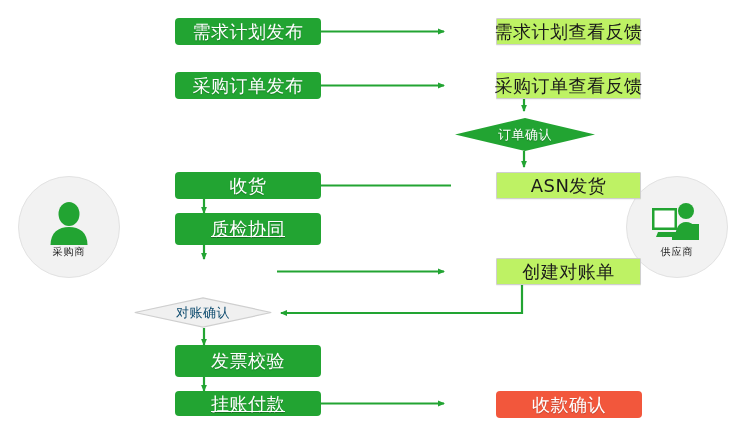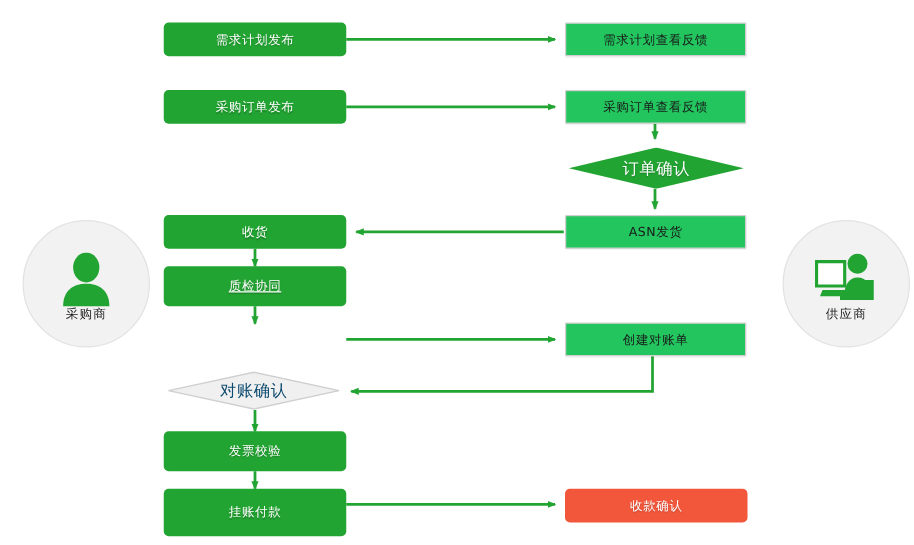--- a/index.html
+++ b/index.html
@@ -10,33 +10,34 @@
     overflow:hidden;
   }
   #stage{position:relative;width:731px;height:436px;}
   svg#wires{position:absolute;left:0;top:0;width:731px;height:436px;pointer-events:none;}
 
   
   .node{
     position:absolute;
     box-sizing:border-box;
     display:flex;align-items:center;justify-content:center;
-    font-size:10px;
+    font-size:18px;
     letter-spacing:.5px;
     white-space:nowrap;
     z-index:3;
+    margin-left:44px;
   }
   .node.green{
     background:#22a432;
     color:#ffffff;
     border-radius:4px;
     text-shadow:0 1px 1px rgba(0,0,0,.25);
   }
   .node.plain{
-    background:#22c55e;
+    background:#bef264;
     color:#1a1a1a;
     border:1px solid #cfcfcf;
     border-radius:1px;
     box-shadow:0 1px 1px rgba(0,0,0,.05);
   }
   .node.red{
     background:#f2573c;
     color:#ffffff;
     border-radius:4px;
     text-shadow:0 1px 1px rgba(0,0,0,.22);
@@ -173,17 +174,17 @@
 
   <div class="diamond plain" style="left:134px;top:297px;width:138px;height:31px;">
     <svg width="138" height="31" viewBox="0 0 138 31" xmlns="http://www.w3.org/2000/svg">
       <polygon points="69,0.8 137.2,15.5 69,30.2 0.8,15.5" fill="#f0f0f0" stroke="#cfcfcf" stroke-width="1.2"></polygon>
     </svg>
     <span>对账确认</span>
   </div>
 
   <div class="node green" style="left:131px;top:345px;width:146px;height:32px;">发票校验</div>
 
-  <div class="node green" style="left:131px;top:391px;width:146px;height:38px;">挂账付款</div>
+  <div class="node green" style="left:131px;top:391px;width:146px;height:25px;text-decoration:underline;">挂账付款</div>
 
   <div class="node red" style="left:452px;top:391px;width:146px;height:27px;">收款确认</div>
 
 </div>
 
 </body></html>

